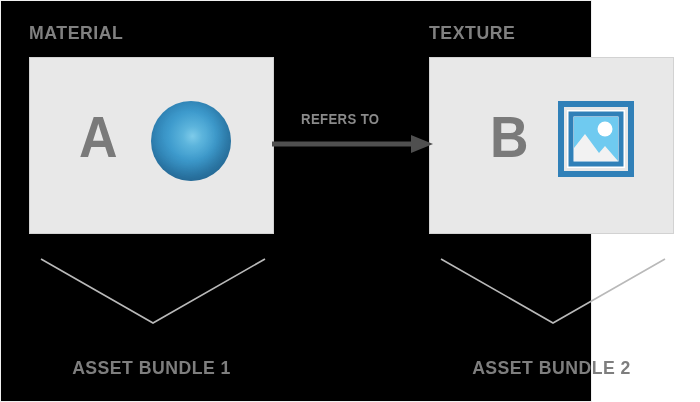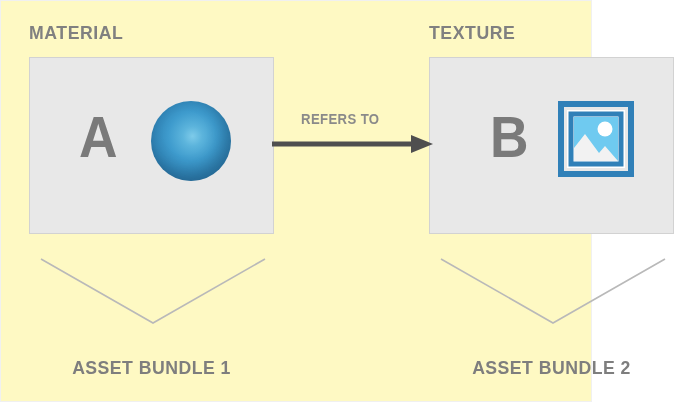--- a/index.html
+++ b/index.html
@@ -10,21 +10,21 @@
     width: 700px;
     height: 402px;
     background: #ffffff;
     font-family: "Liberation Sans", sans-serif;
     overflow: hidden;
   }
   #canvas {
     position: relative;
     width: 592px;
     height: 402px;
-    background: #fef9c3;
+    background: #000000;
     box-sizing: border-box;
     border: 1px solid #f0f0f0;
   }
 
   
   .group-title {
     position: absolute;
     font-family: "Liberation Sans", sans-serif;
     font-weight: bold;
     font-size: 19px;

